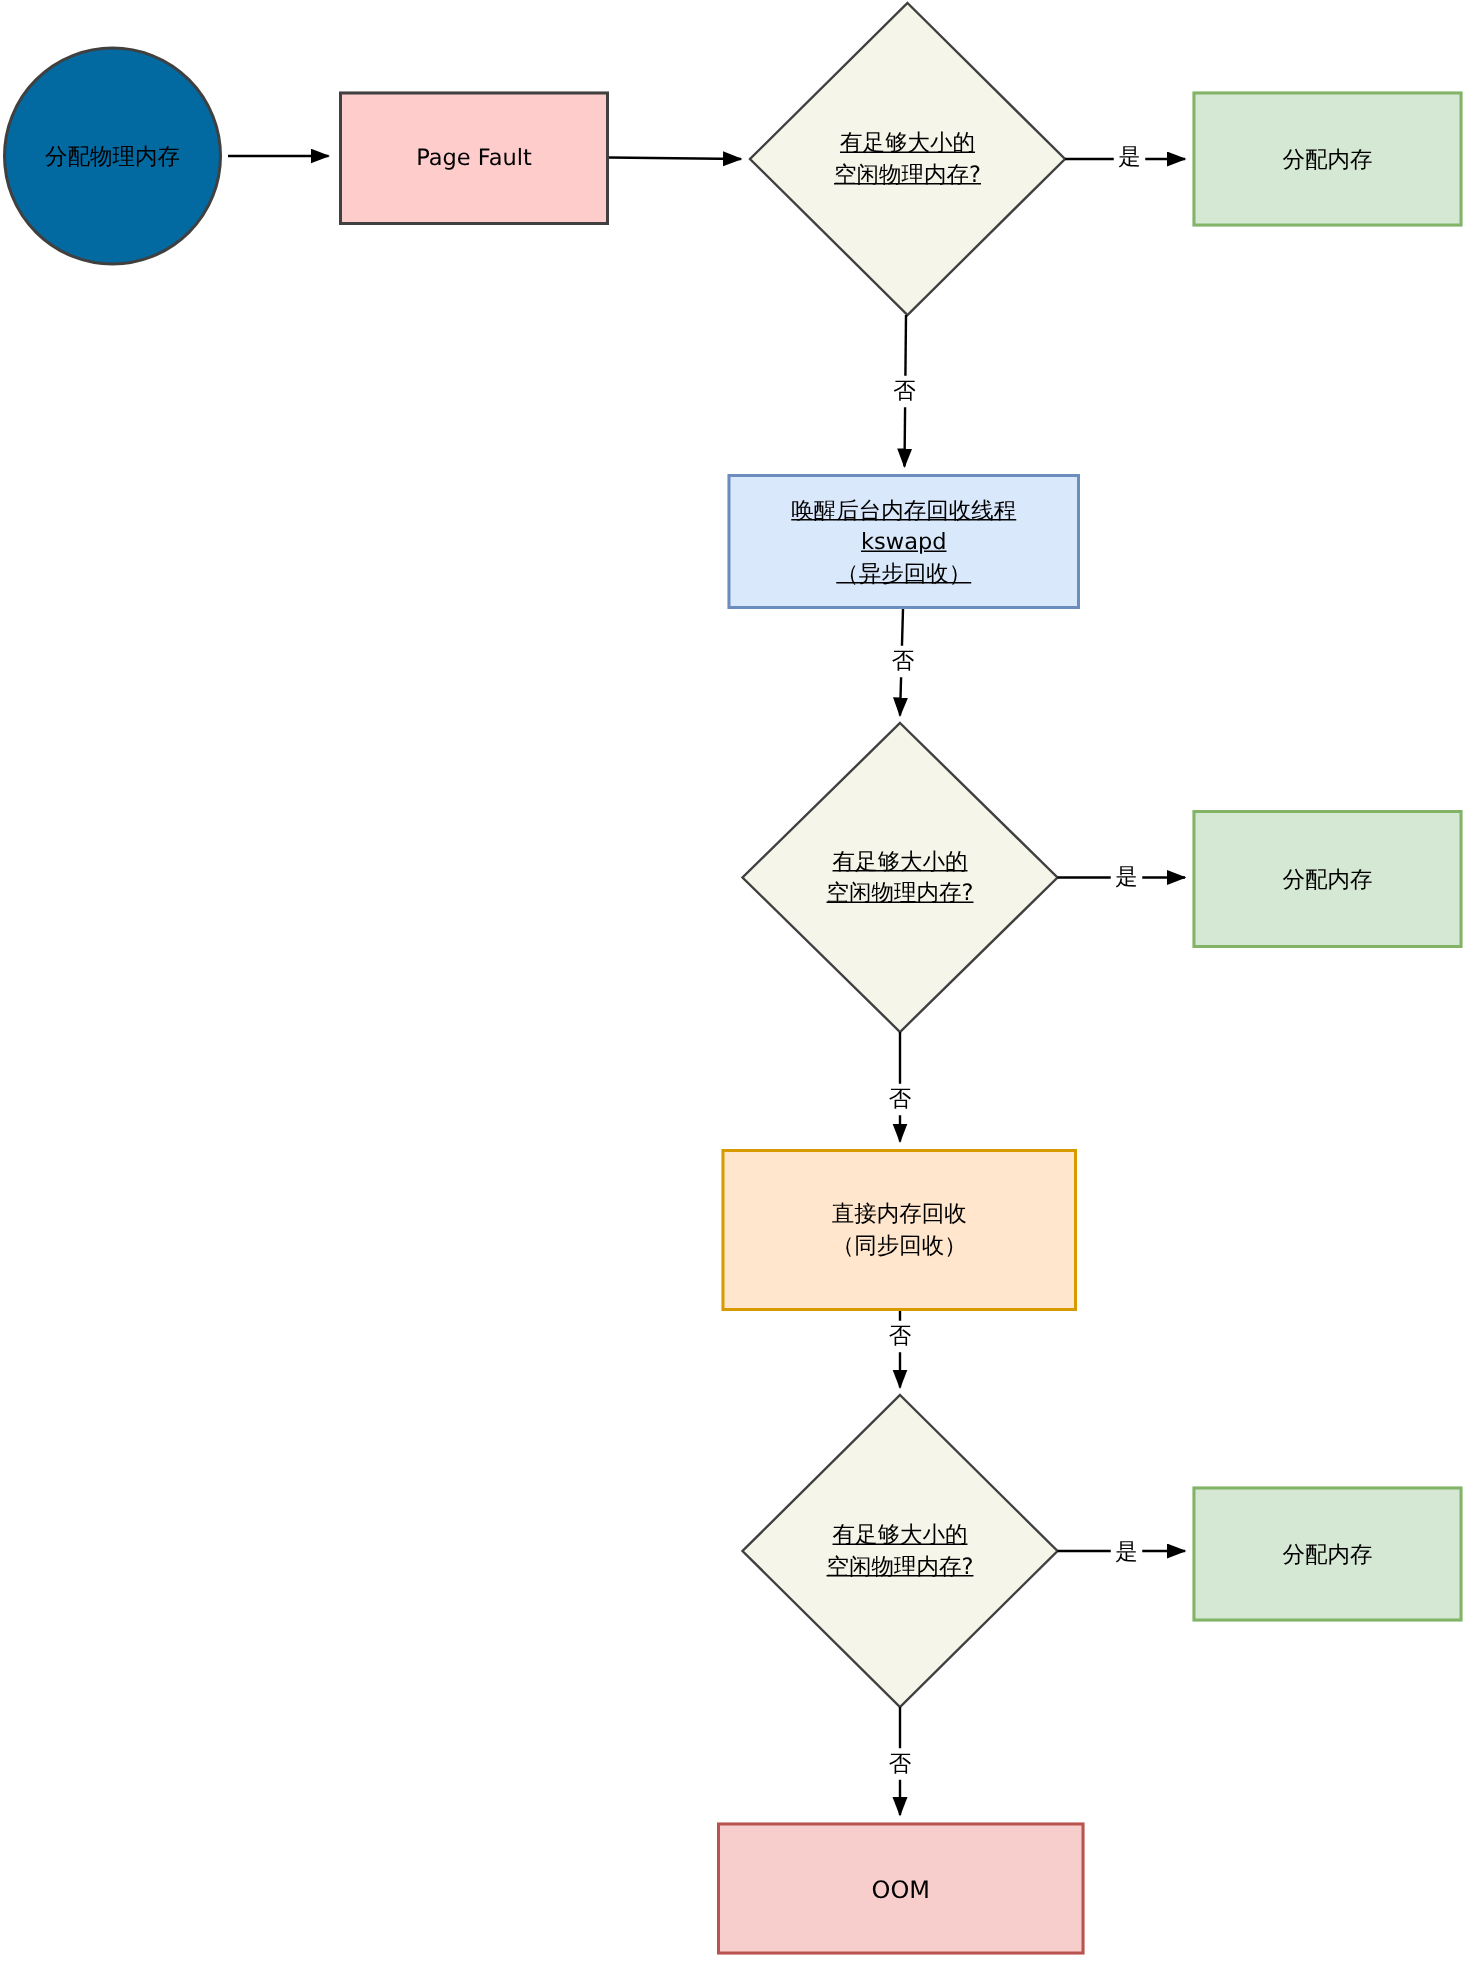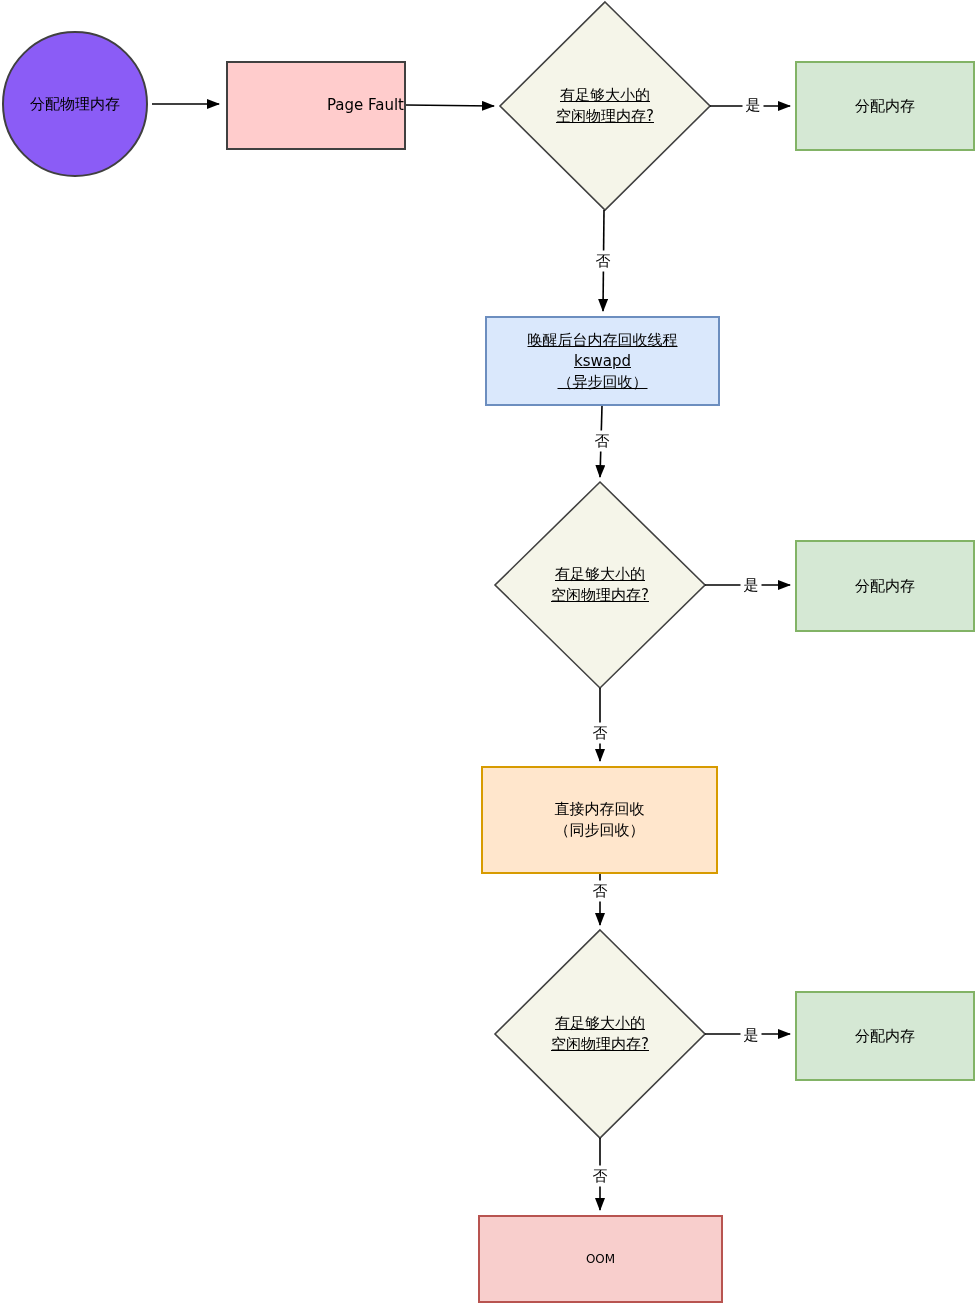--- a/index.html
+++ b/index.html
@@ -25,28 +25,28 @@
     align-items: center;
     justify-content: center;
     text-align: center;
     z-index: 2;
     font-size: 15px;
     line-height: 21px;
     white-space: pre-line;
   }
   .node.circle {
     border-radius: 50%;
-    background: #8b5cf6;
+    background: #0369a1;
     border: 2px solid #404040;
   }
   .node.rect-pink   { background: #ffcccc; border: 2px solid #404040; }
   .node.rect-green  { background: #d5e8d4; border: 2px solid #82b366; }
   .node.rect-blue   { background: #dae8fc; border: 2px solid #6c8ebf; }
   .node.rect-orange { background: #ffe6cc; border: 2px solid #d79b00; }
-  .node.rect-red    { background: #f8cecc; border: 2px solid #b85450; font-size: 12px; }
+  .node.rect-red    { background: #f8cecc; border: 2px solid #b85450; font-size: 16px; }
   .node.diamond-text {
     background: transparent;
     border: none;
     z-index: 3;
     text-decoration: underline;
   }
   .edge-label {
     position: absolute;
     transform: translate(-50%, -50%);
     background: #ffffff;
@@ -81,21 +81,21 @@
     <line x1="600" y1="688" x2="600" y2="761" stroke="#000" stroke-width="1.6" marker-end="url(#arrowhead)"></line>
     <line x1="600" y1="855" x2="600" y2="925" stroke="#000" stroke-width="1.6" marker-end="url(#arrowhead)"></line>
     <line x1="705" y1="1034" x2="790" y2="1034" stroke="#000" stroke-width="1.6" marker-end="url(#arrowhead)"></line>
     <line x1="600" y1="1138" x2="600" y2="1210" stroke="#000" stroke-width="1.6" marker-end="url(#arrowhead)"></line>
   </svg>
 
   <div class="node circle" style="left:2px; top:31px; width:146px; height:146px;">
     <span>分配物理内存</span>
   </div>
 
-  <div class="node rect-pink" style="left:226px; top:61px; width:180px; height:89px;justify-content:flex-end;">
+  <div class="node rect-pink" style="left:226px; top:61px; width:180px; height:89px;">
     <span>Page Fault</span>
   </div>
 
   <div class="node diamond-text" style="left:500px; top:2px; width:210px; height:208px;">
     <span>有足够大小的
 空闲物理内存?</span>
   </div>
 
   <div class="node rect-green" style="left:795px; top:61px; width:180px; height:90px;">
     <span>分配内存</span>

